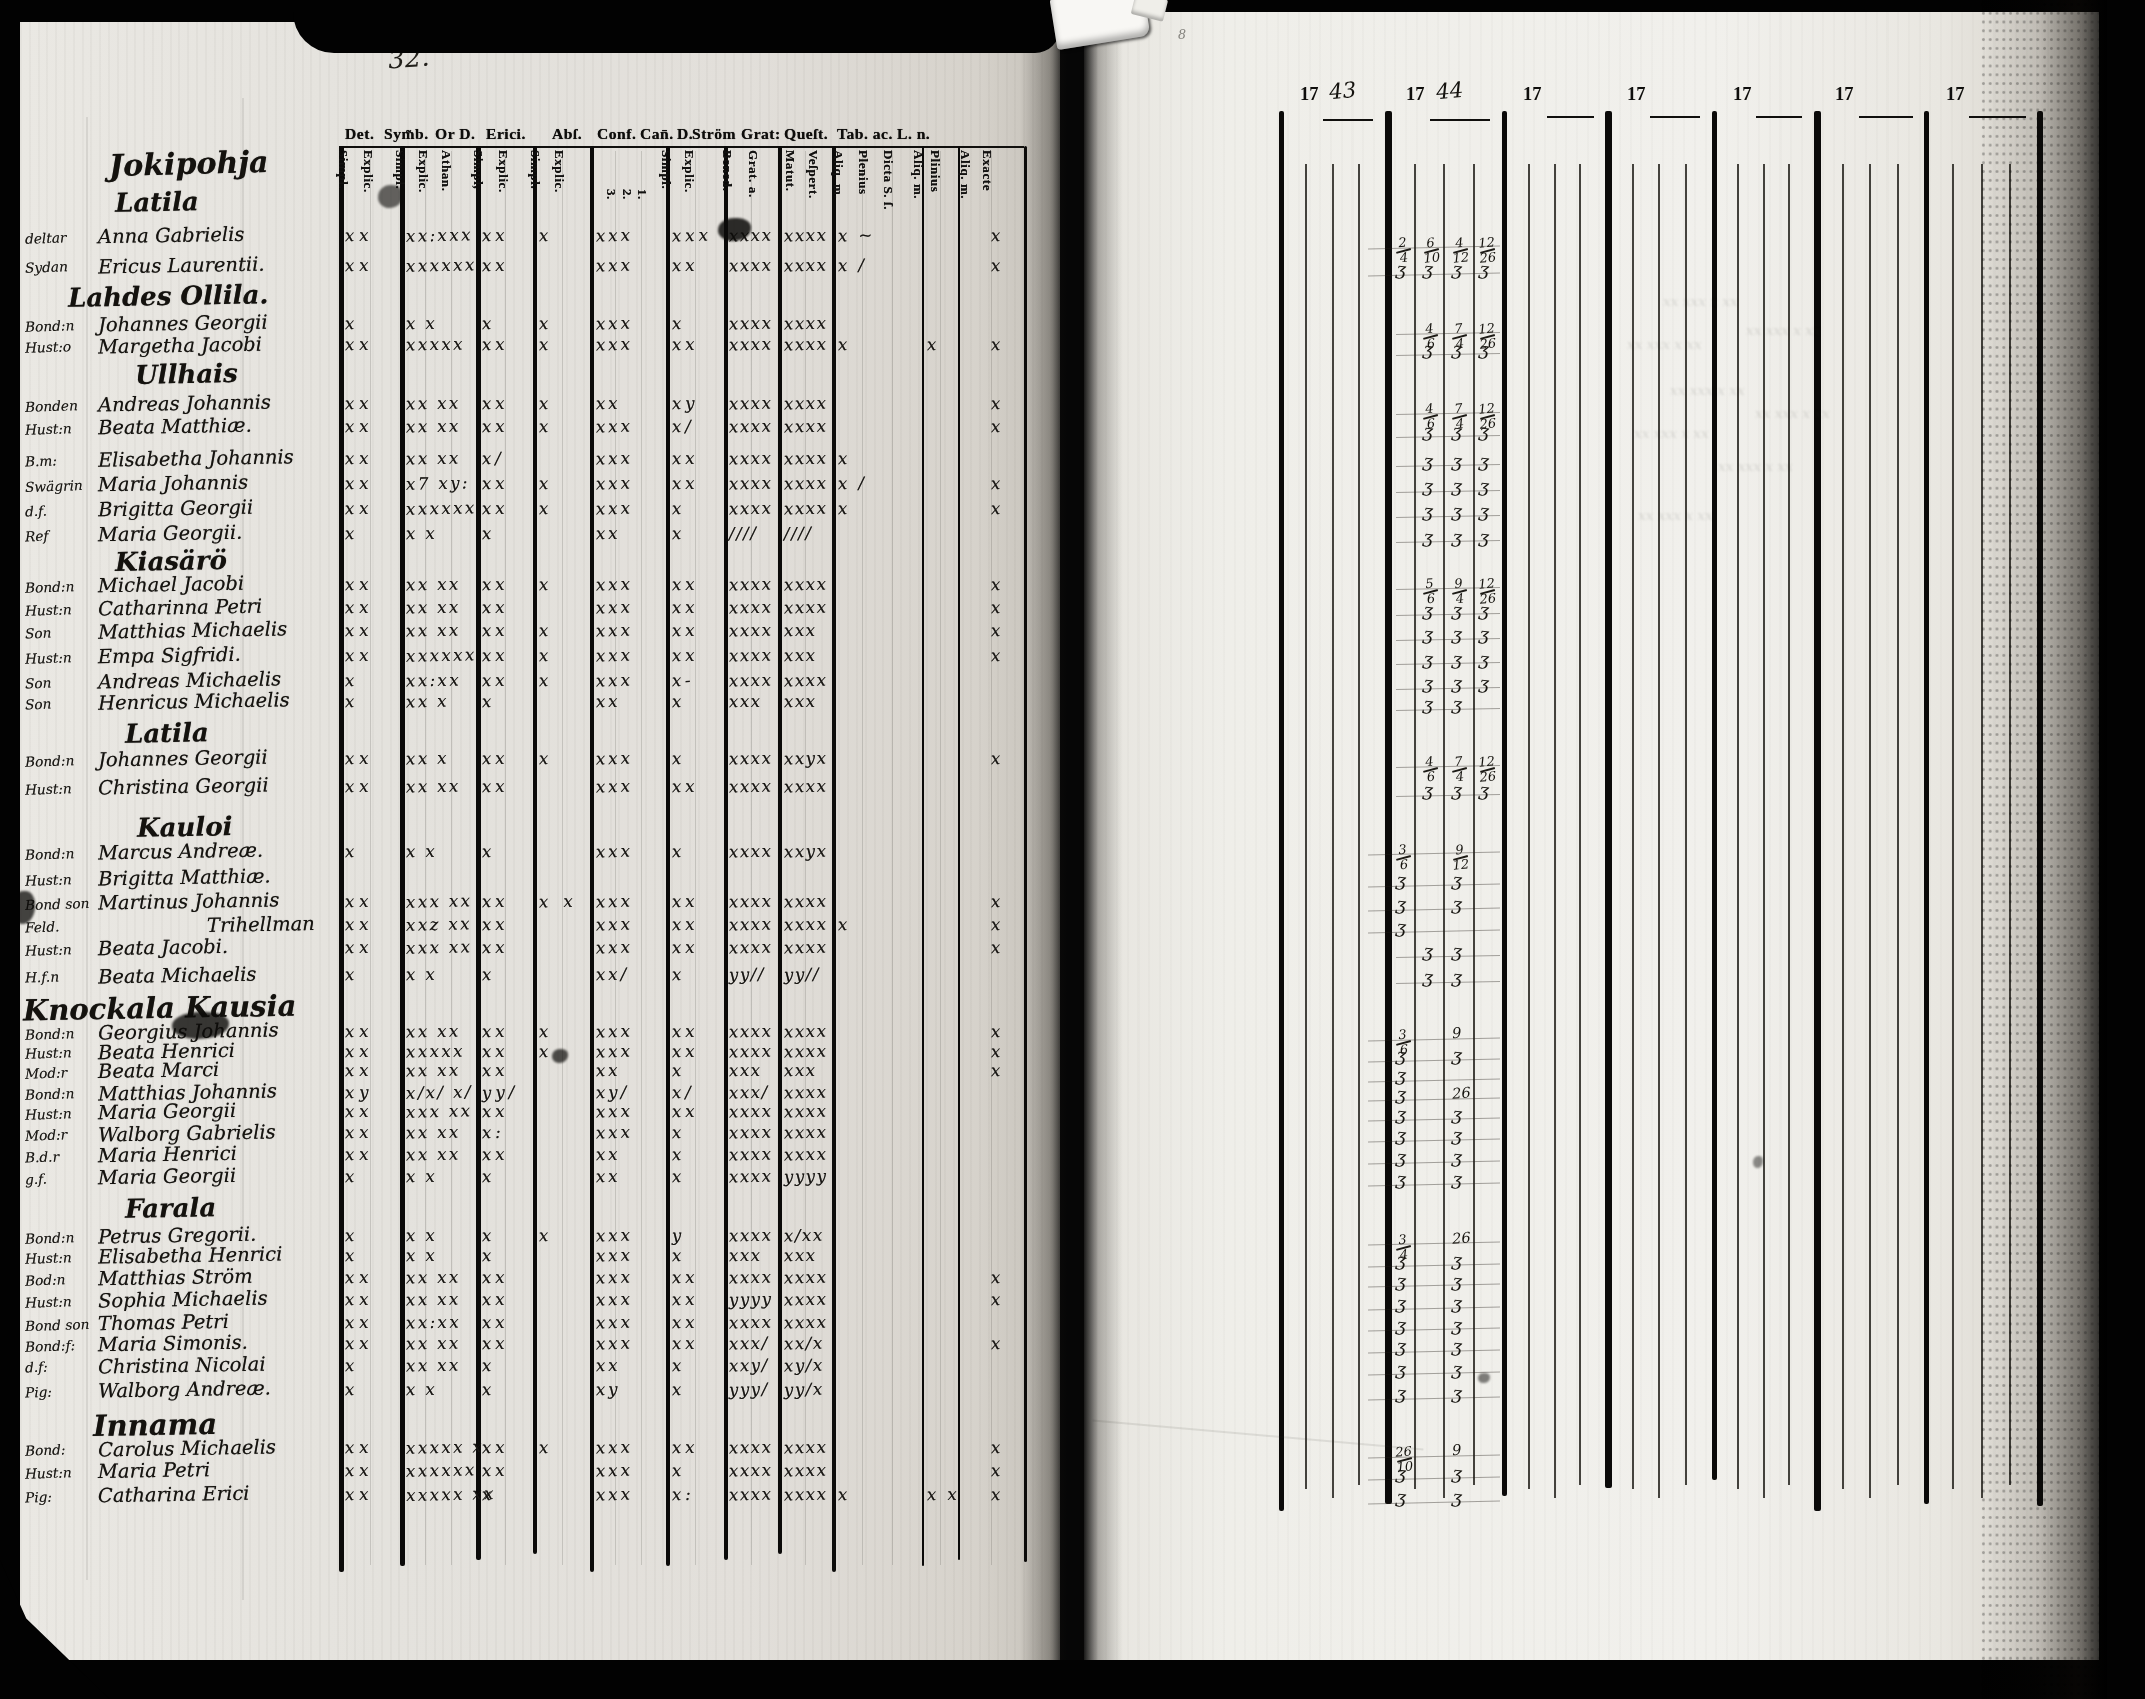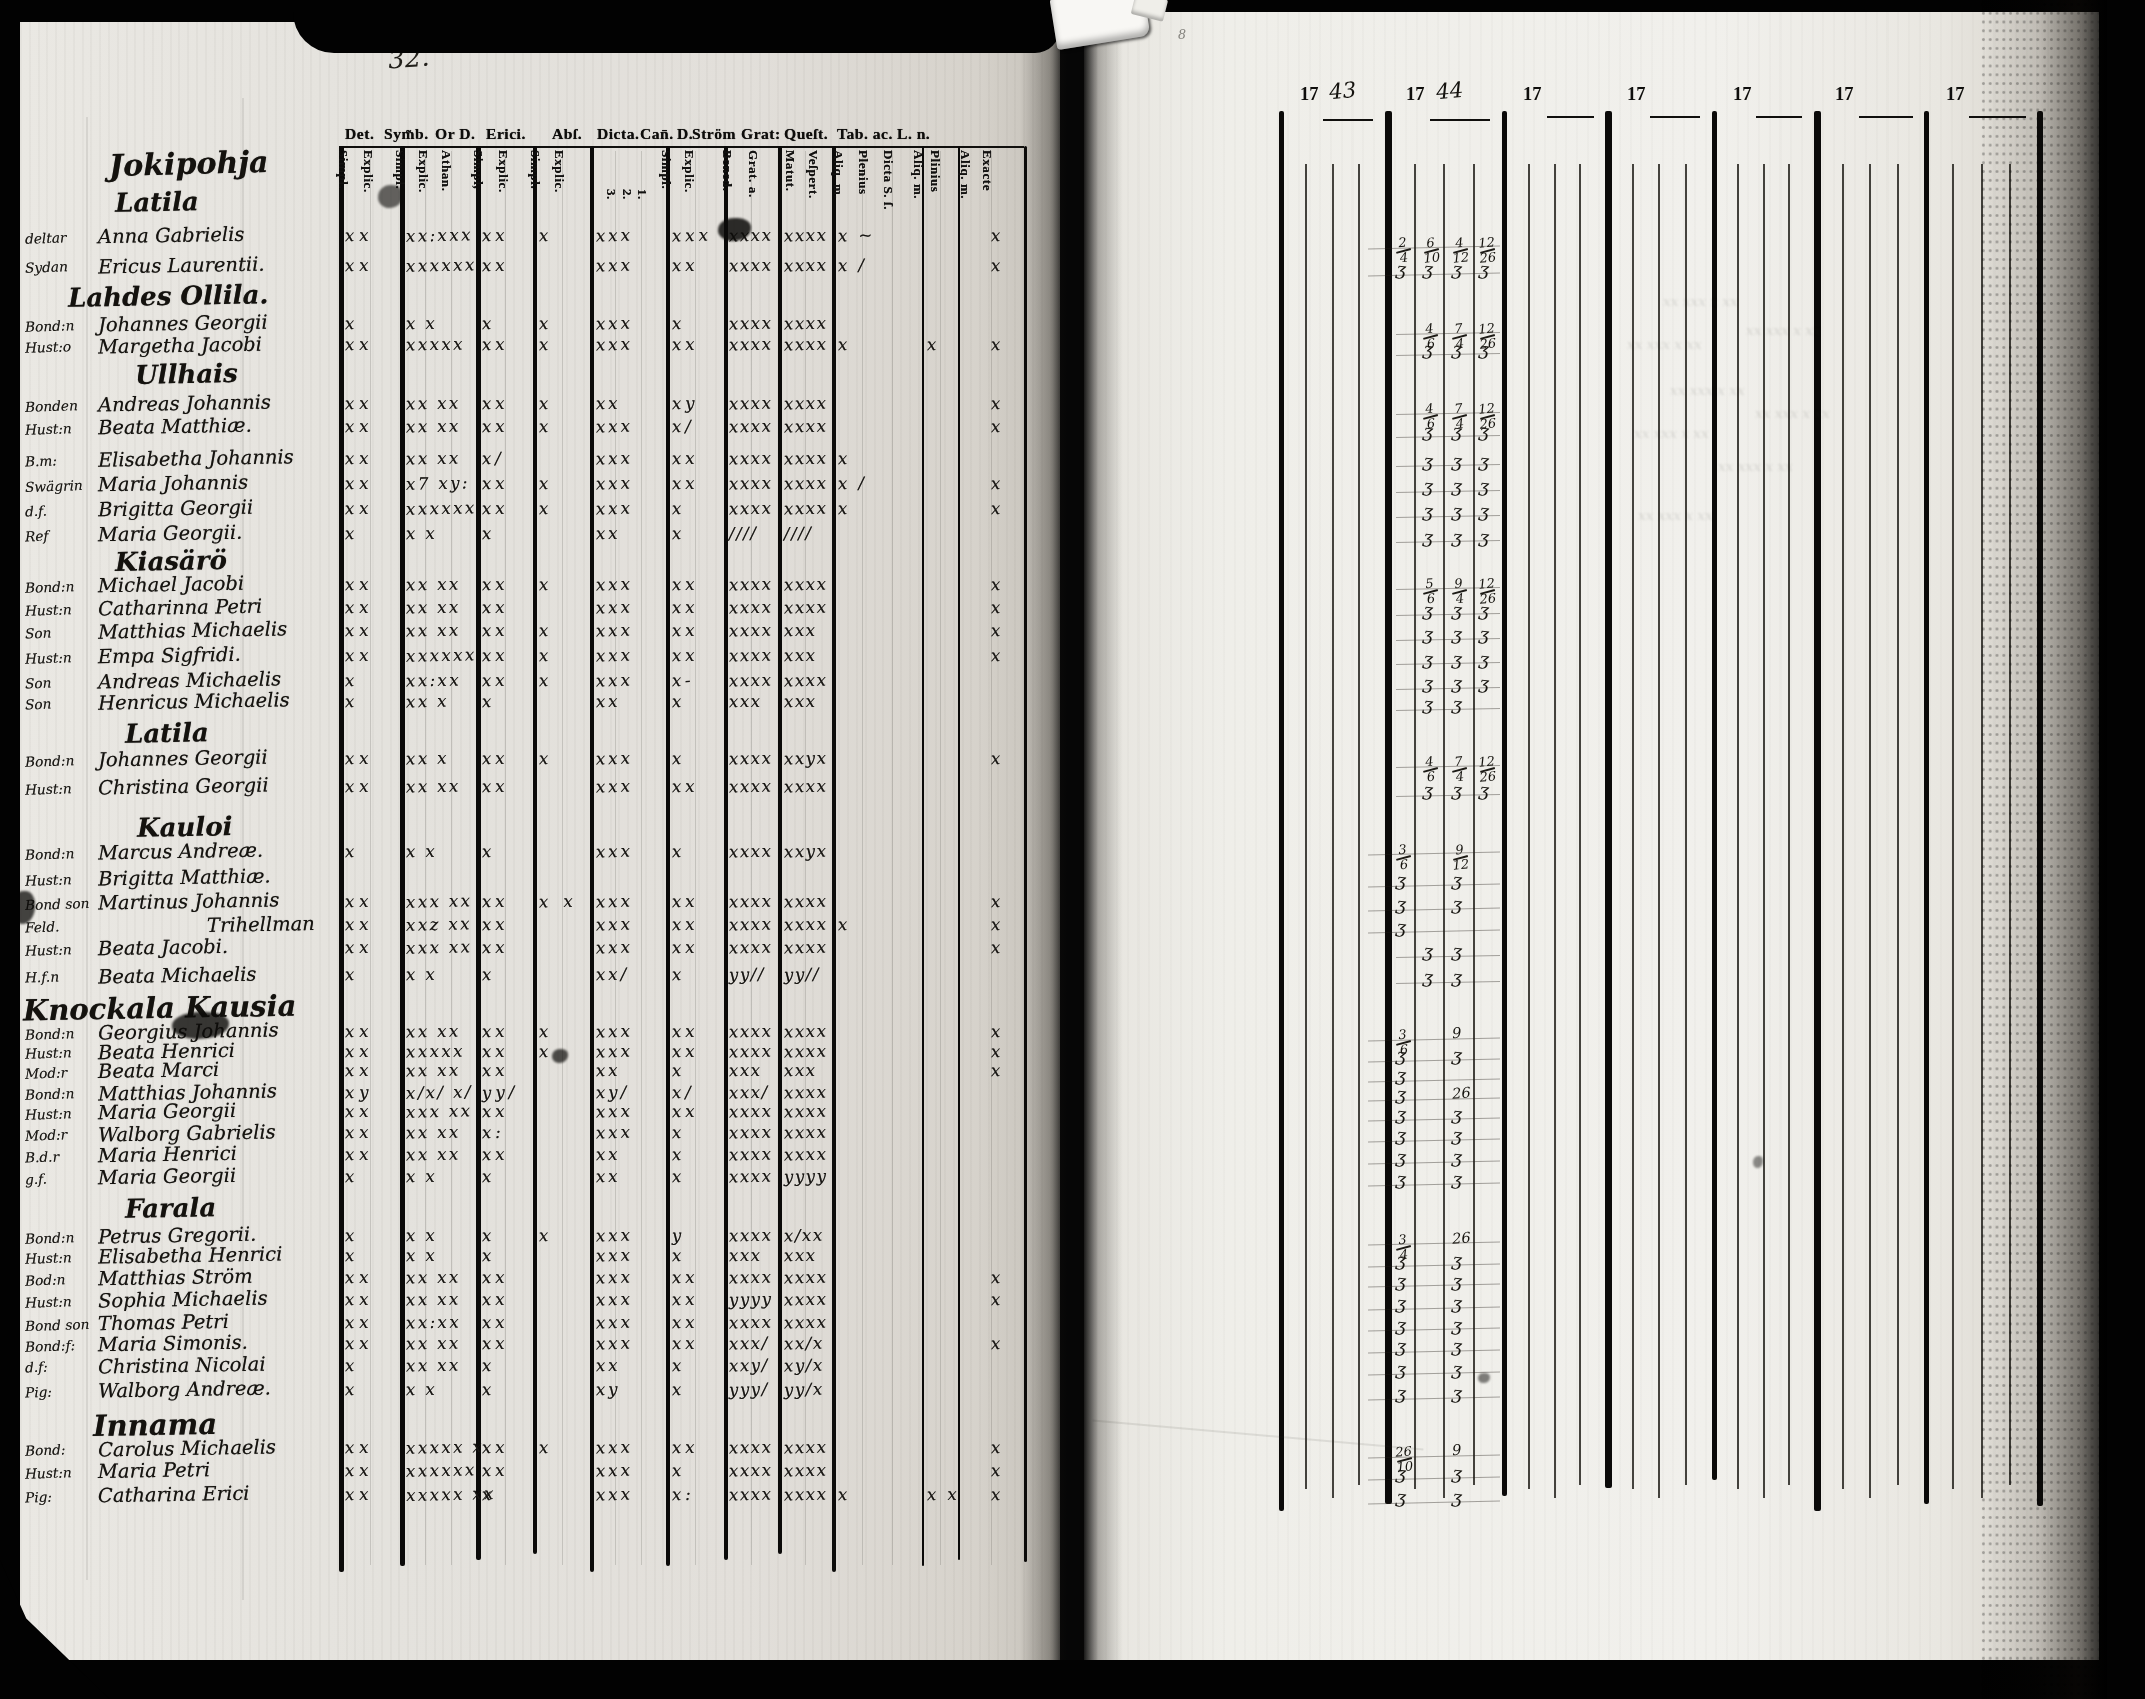--- a/index.html
+++ b/index.html
@@ -74,21 +74,21 @@
   <div id="gutter"></div>
 
   <span id="pageno">32.</span>
 
   <div id="content">
       <span class="hdr-label" style="left: 345px; top: 125px;">Det.</span>
       <span class="hdr-label" style="left: 384px; top: 125px;">Sym̃b.</span>
       <span class="hdr-label" style="left: 435px; top: 125px;">Or D.</span>
       <span class="hdr-label" style="left: 486px; top: 125px;">Erici.</span>
       <span class="hdr-label" style="left: 552px; top: 125px;">Abſ.</span>
-      <span class="hdr-label" style="left: 597px; top: 125px;">Dicta.</span>
+      <span class="hdr-label" style="left: 597px; top: 125px;">Conf.</span>
       <span class="hdr-label" style="left: 640px; top: 125px;">Can̄.</span>
       <span class="hdr-label" style="left: 677px; top: 125px;">D.</span>
       <span class="hdr-label" style="left: 692px; top: 125px;">Ström</span>
       <span class="hdr-label" style="left: 741px; top: 125px;">Grat:</span>
       <span class="hdr-label" style="left: 784px; top: 125px;">Queſt.</span>
       <span class="hdr-label" style="left: 837px; top: 125px;">Tab. ac.</span>
       <span class="hdr-label" style="left: 897px; top: 125px;">L. n.</span>
       <div class="hrule" style="left: 339px; top: 146px; width: 685px; height: 2.4px;"></div>
       <div class="vrule" style="left: 339px; top: 146px; width: 4.9px; height: 1426px;"></div>
       <div class="vfaint" style="left: 370px; top: 151px; width: 1px; height: 1414px;"></div>

